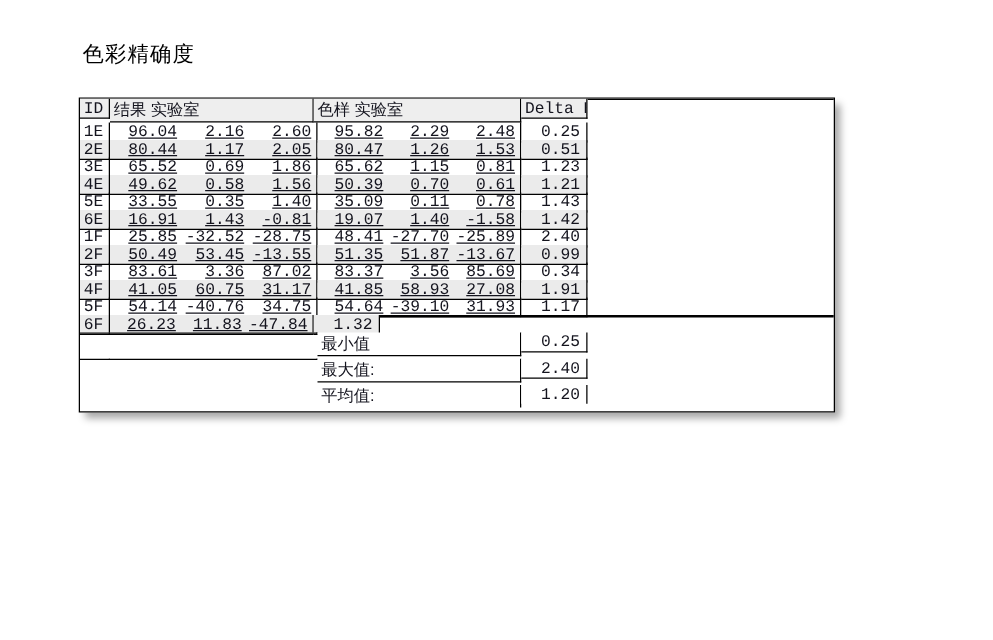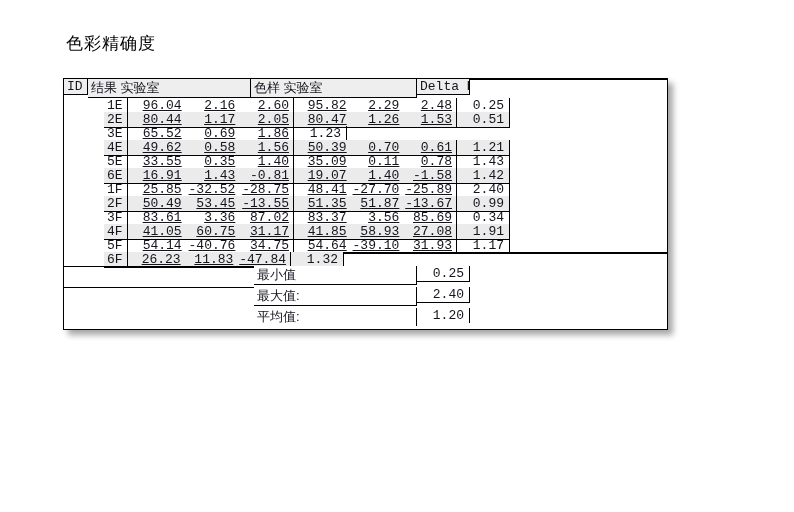--- a/index.html
+++ b/index.html
@@ -35,21 +35,21 @@
   .header-row{height:19px;}
   .header-row .cell{background:#eeeeee;font-size:13px;}
   .cjk{font-family:"Liberation Sans",sans-serif;font-size:13px;padding-left:3px;}
   .header-row .c-chart{background:#eeeeee;border-bottom:1px solid #000;}
   .axis-num{
     position:absolute;top:1px;transform:translateX(-50%);
     font-family:"Liberation Mono","DejaVu Sans Mono",monospace;font-size:13px;color:#111;
   }
   .axis-tick{position:absolute;bottom:0;width:1px;height:4px;background:#000;}
   
-  .data-row{height:14px;margin-left:40px;}
+  .data-row{height:14px;}
   .data-row.shaded .c-id,
   .data-row.shaded .c-sample,
   .data-row.shaded .c-result,
   .data-row.shaded .c-delta{background:#ebebeb;}
   .data-row .c-chart{
     background-image:repeating-linear-gradient(90deg,transparent 0,transparent 24px,#c4c4c4 24px,#c4c4c4 25px);
     background-size:175px 100%;background-repeat:no-repeat;
   }
   .data-row .c-chart::after{
     content:"";position:absolute;left:0;bottom:0;width:4px;height:1px;background:#000;
@@ -143,20 +143,27 @@
 
   <div class="row data-row">
     <div class="cell c-id">3E</div>
     <div class="cell c-sample">
       <div class="triplet">
         <span>65.52</span>
         <span>0.69</span>
         <span>1.86</span>
       </div>
     </div>
+    <div class="cell c-result">
+      <div class="triplet">
+        <span>65.62</span>
+        <span>1.15</span>
+        <span>0.81</span>
+      </div>
+    </div>
     <div class="cell c-delta">1.23</div>
     <div class="cell c-chart">
       <div class="bar" style="width: 30.75px; background: rgb(166, 166, 166);"></div>
     </div>
   </div>
 
   <div class="row data-row shaded">
     <div class="cell c-id">4E</div>
     <div class="cell c-sample">
       <div class="triplet">

